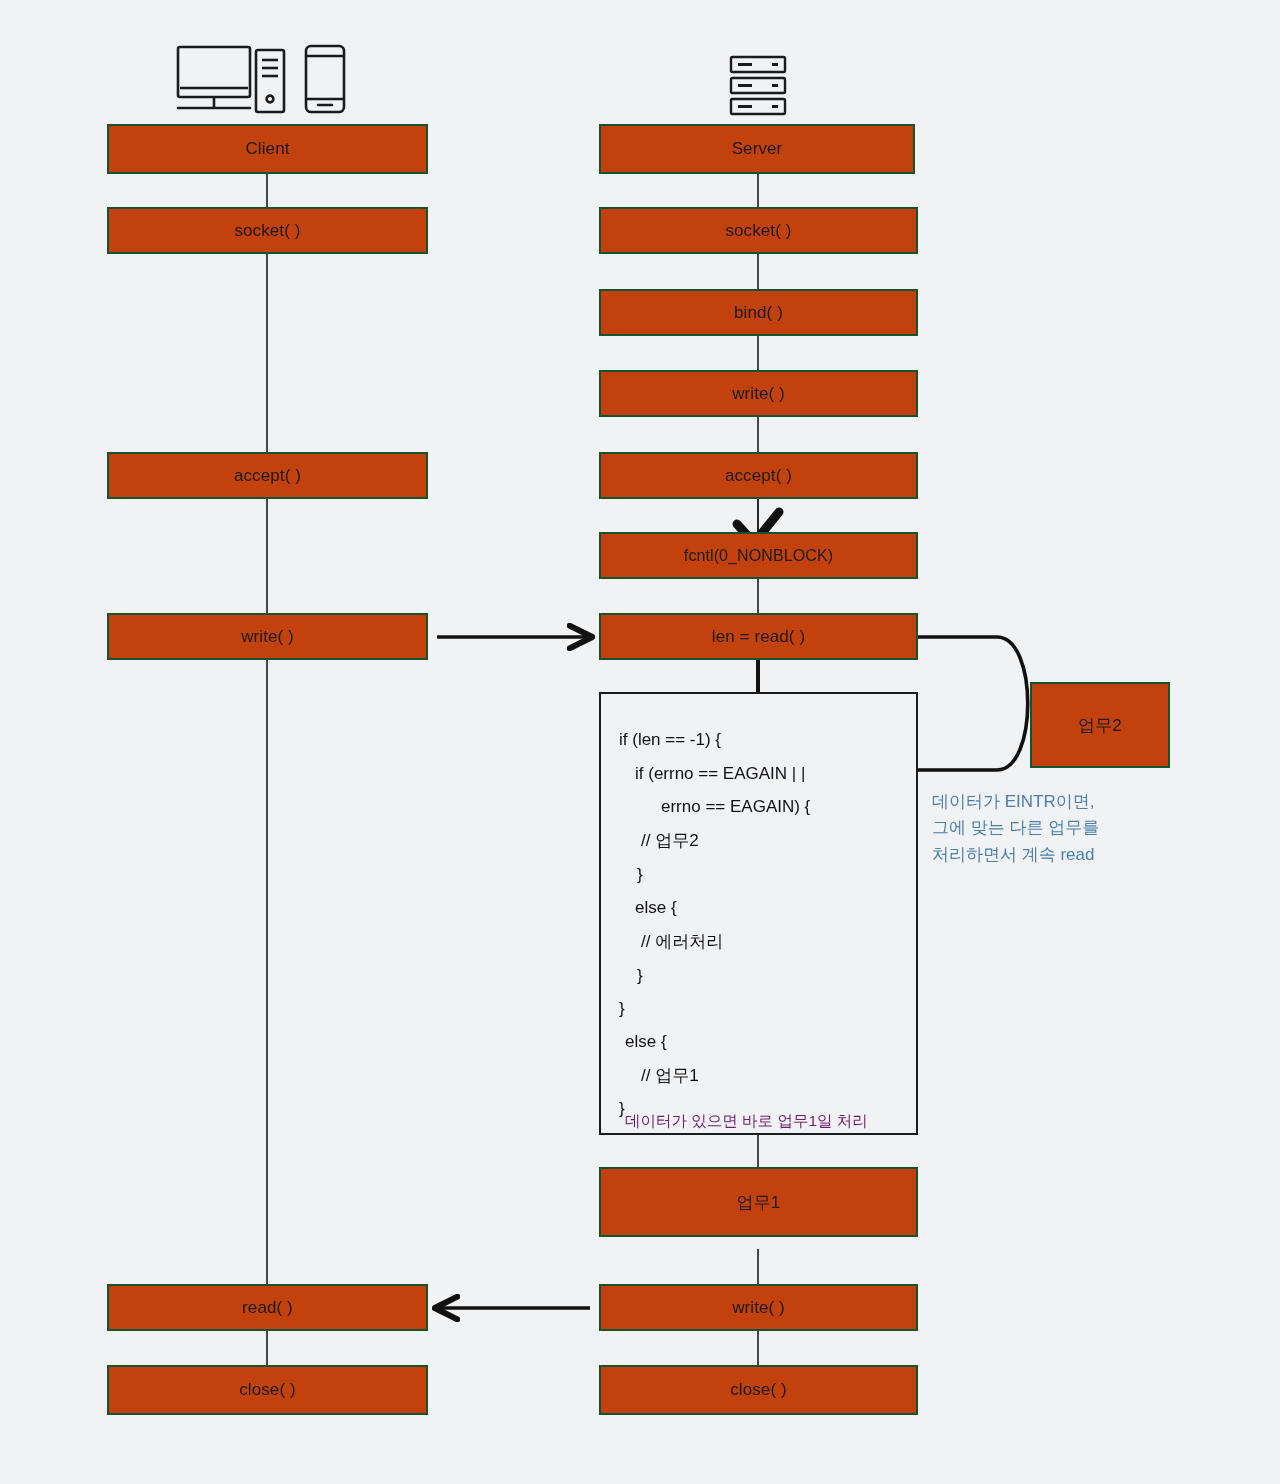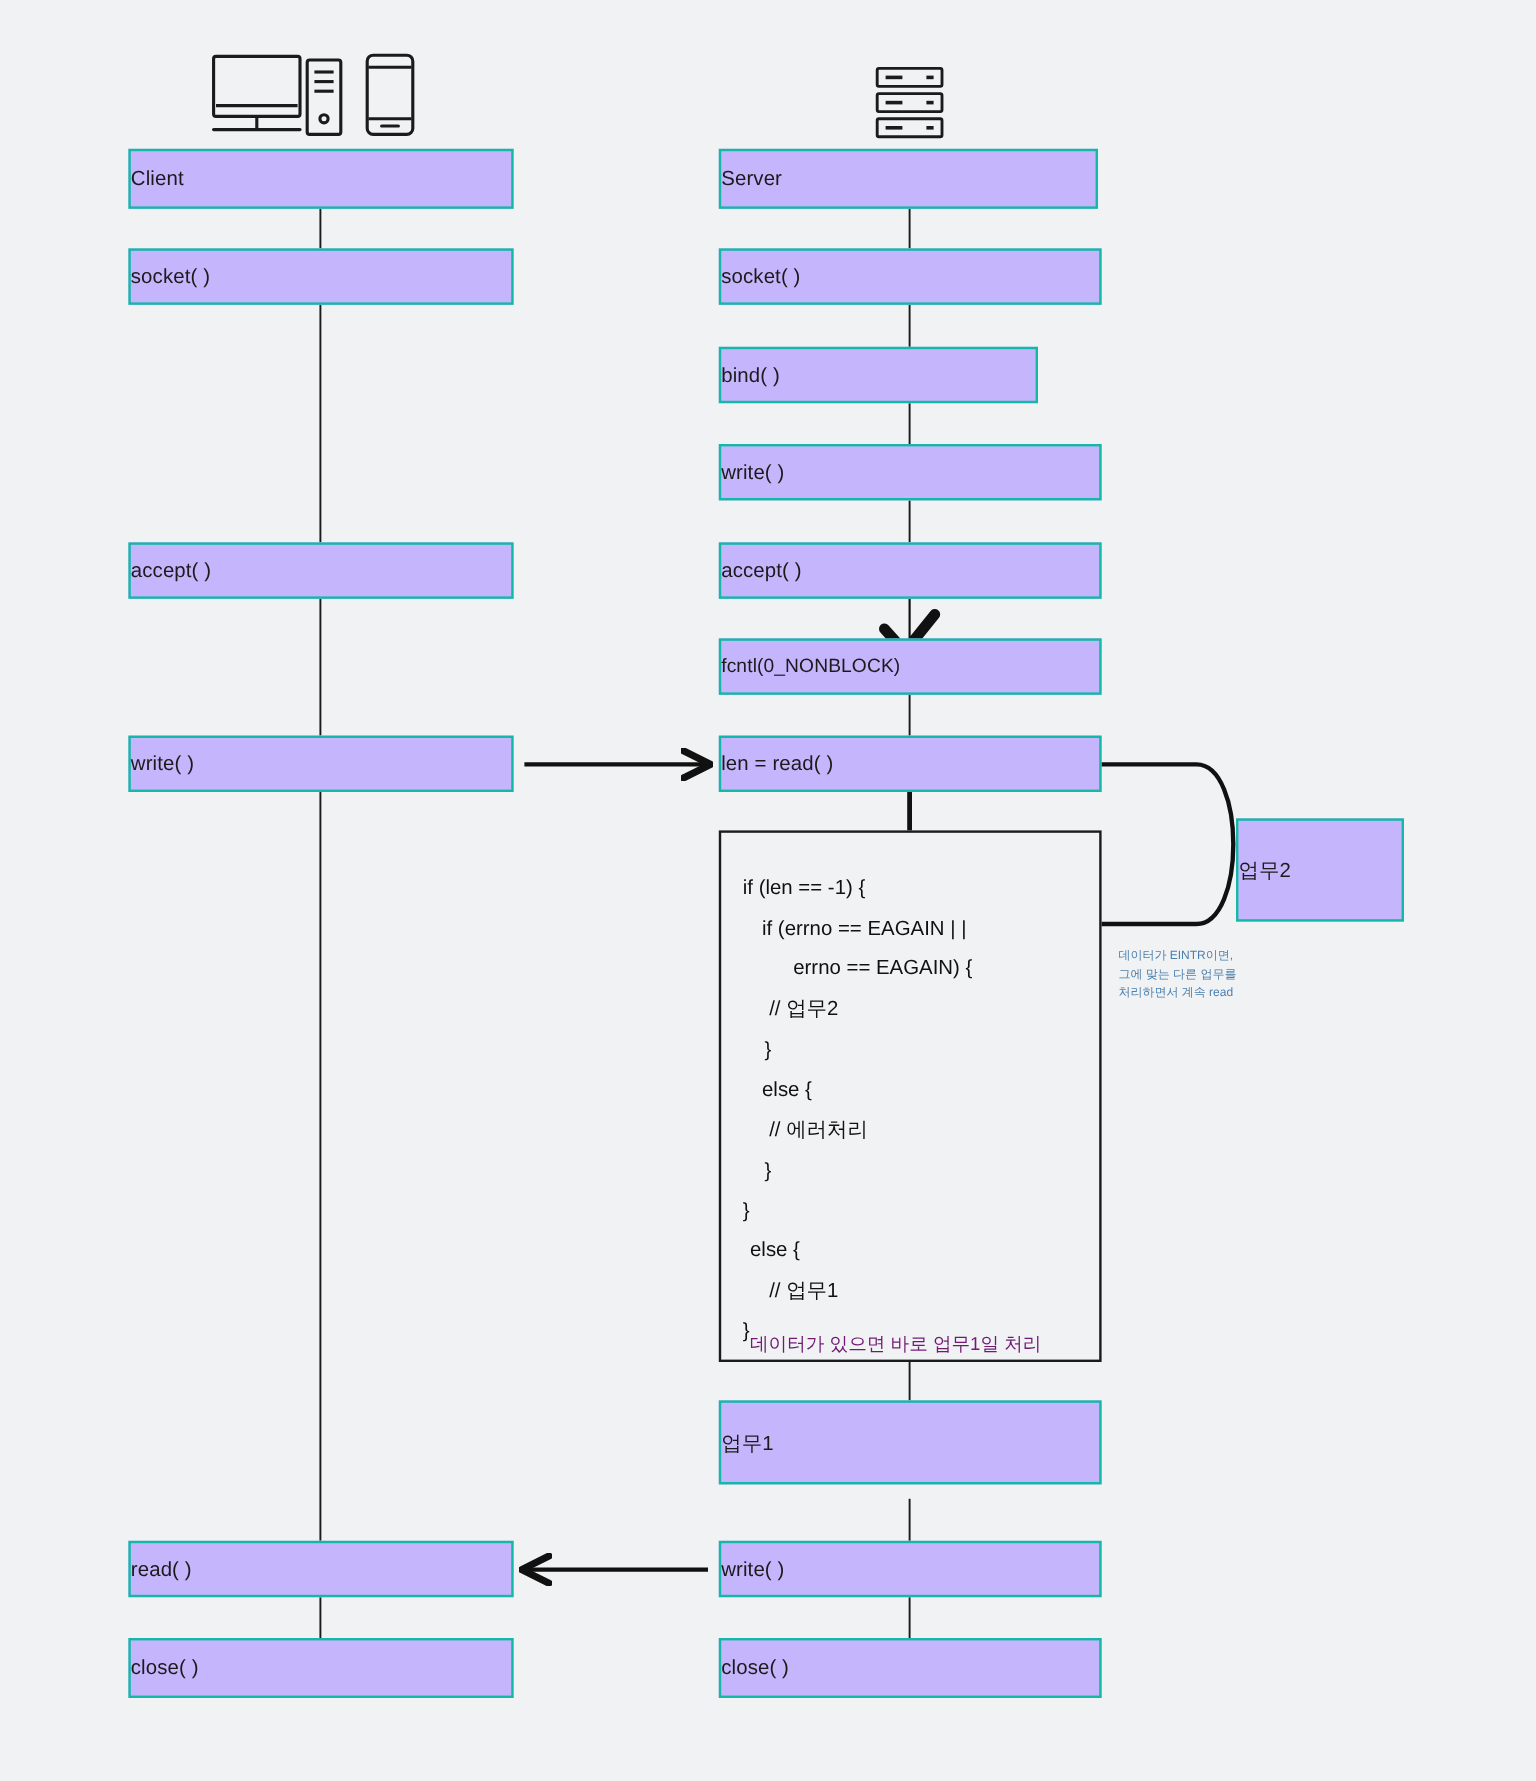--- a/index.html
+++ b/index.html
@@ -16,25 +16,25 @@
   }
   #canvas {
     position: absolute;
     left: 0; top: 0;
     width: 1280px;
     height: 1484px;
   }
   .node {
     position: absolute;
     box-sizing: border-box;
-    border: 2px solid #14b8a6;
-    background: #c4b5fd;
+    border: 2px solid #14532d;
+    background: #c2410c;
     display: flex;
     align-items: center;
-    justify-content: flex-start;
+    justify-content: center;
     font-size: 17px;
     color: #1b1b1b;
     letter-spacing: 0.1px;
     z-index: 3;
   }
   .node.small { font-size: 16px; }
   .codebox {
     position: absolute;
     box-sizing: border-box;
     border: 2px solid #1b1b1b;
@@ -52,21 +52,21 @@
     position: absolute;
     color: #701a75;
     font-size: 15.5px;
     white-space: nowrap;
     line-height: 1;
     z-index: 4;
   }
   .note-blue-block {
     position: absolute;
     color: #4a7fad;
-    font-size: 10px;
+    font-size: 17px;
     line-height: 1.55;
     z-index: 4;
   }
 </style>
 </head>
 <body>
 
 <svg id="canvas" viewBox="0 0 1280 1484">
   <defs>
     <marker id="arrowThin" viewBox="0 0 12 12" refX="11" refY="6" markerWidth="9" markerHeight="9" orient="auto-start-reverse">
@@ -178,21 +178,21 @@
 </div>
 
 <div class="node" style="left:599px; top:124px; width:316px; height:50px;">
   <span>Server</span>
 </div>
 
 <div class="node" style="left:599px; top:207px; width:319px; height:47px;">
   <span>socket( )</span>
 </div>
 
-<div class="node" style="left:599px; top:289px; width:266px; height:47px;">
+<div class="node" style="left:599px; top:289px; width:319px; height:47px;">
   <span>bind( )</span>
 </div>
 
 <div class="node" style="left:599px; top:370px; width:319px; height:47px;">
   <span>write( )</span>
 </div>
 
 <div class="node" style="left:599px; top:452px; width:319px; height:47px;">
   <span>accept( )</span>
 </div>

